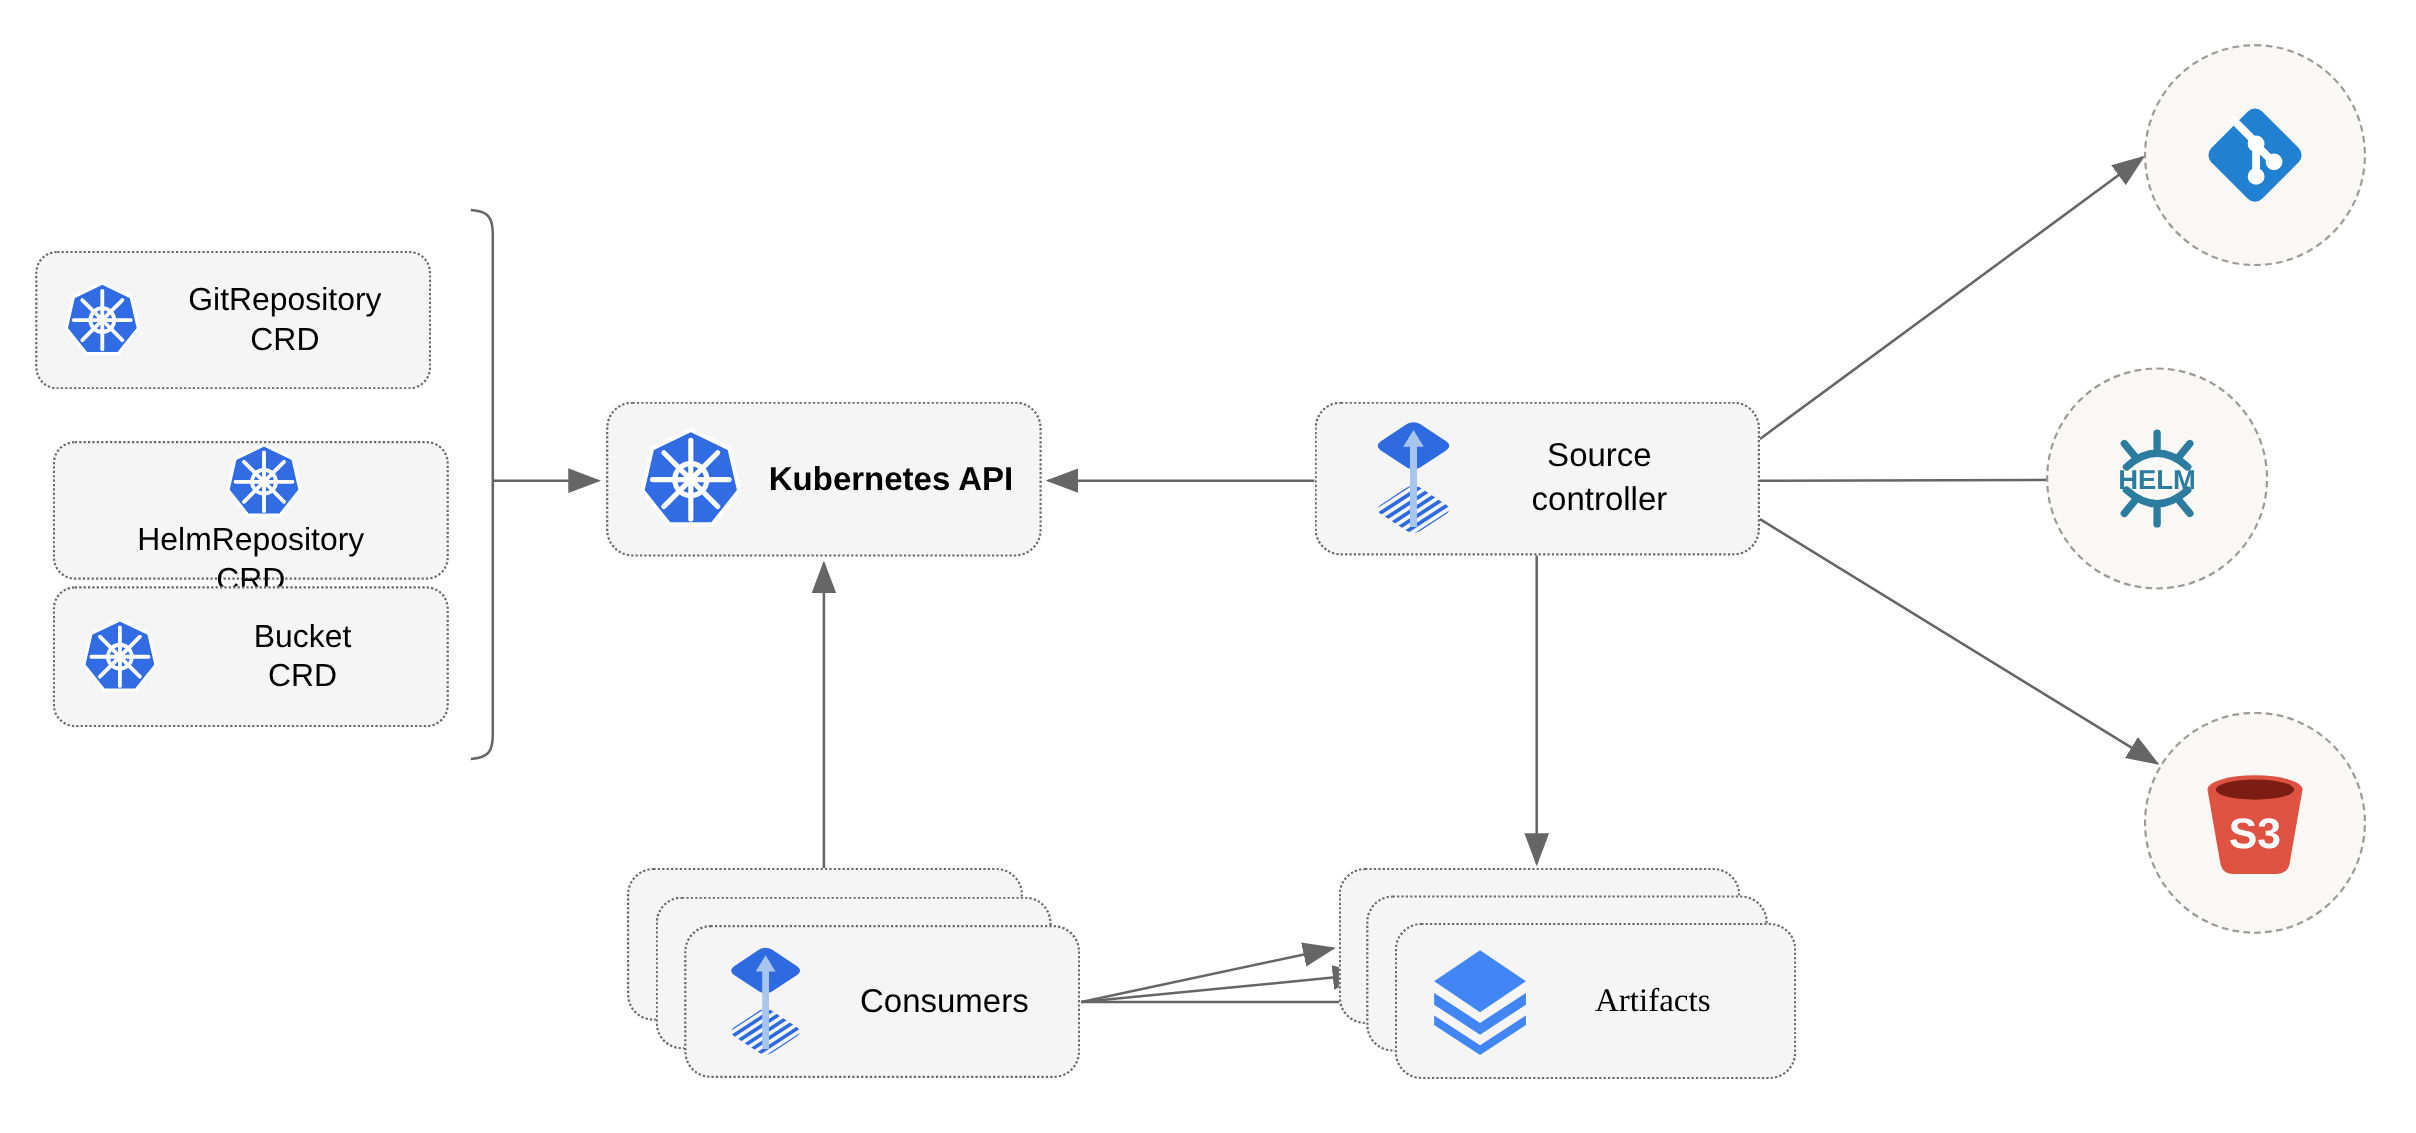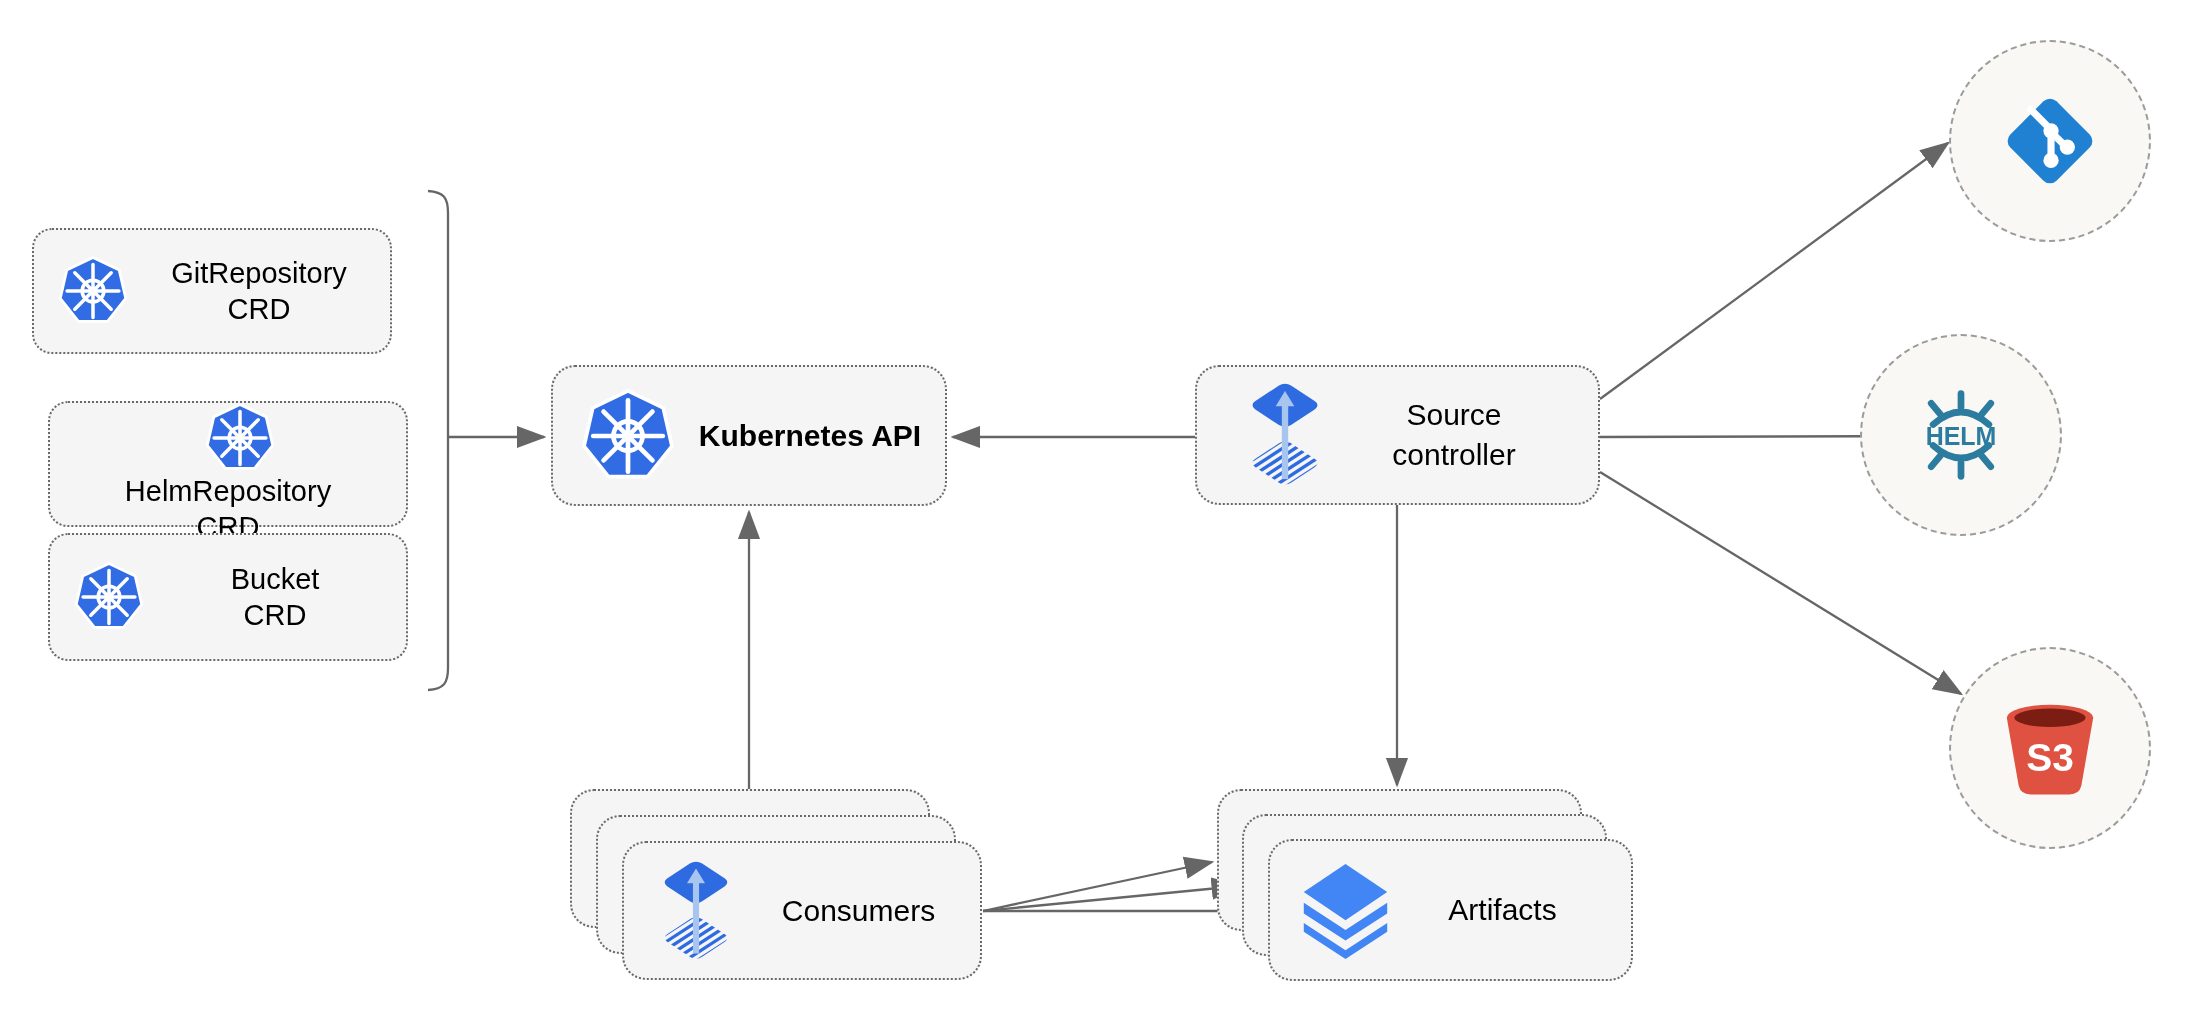--- a/index.html
+++ b/index.html
@@ -180,21 +180,21 @@
             <line x1="0" y1="115" x2="100" y2="115"></line>
           <line x1="0" y1="123" x2="100" y2="123"></line>
         </g>
       </g>
       <line x1="50" y1="118" x2="50" y2="28" style="stroke:var(--flux-arrow-light,#A8C5F0)" stroke-width="7.5"></line>
       <polygon points="50,14 39,32 61,32" style="fill:var(--flux-arrow-light,#A8C5F0)"></polygon>
     </svg>
     <div class="lbl">Consumers</div>
   </div>
 
-  <div class="node" style="left:1268px;top:839px;width:365px;height:142px;">
+  <div class="node" style="left:1268px;top:839px;width:365px;height:142px;font-family:Liberation Serif, serif;">
     <svg class="icon" style="margin-left:27px;" width="97" height="97" viewBox="0 0 100 100">
       <g style="fill:var(--layers-blue,#4285F4)">
         <polygon points="50,2 93,31 50,60 7,31"></polygon>
         <path d="M7,42 L50,70 L93,42 L93,53 L50,81 L7,53 Z"></path>
         <path d="M7,63 L50,91 L93,63 L93,72 L50,100 L7,72 Z"></path>
       </g>
     </svg>
     <div class="lbl" style="padding-right:20px;">Artifacts</div>
   </div>
 

